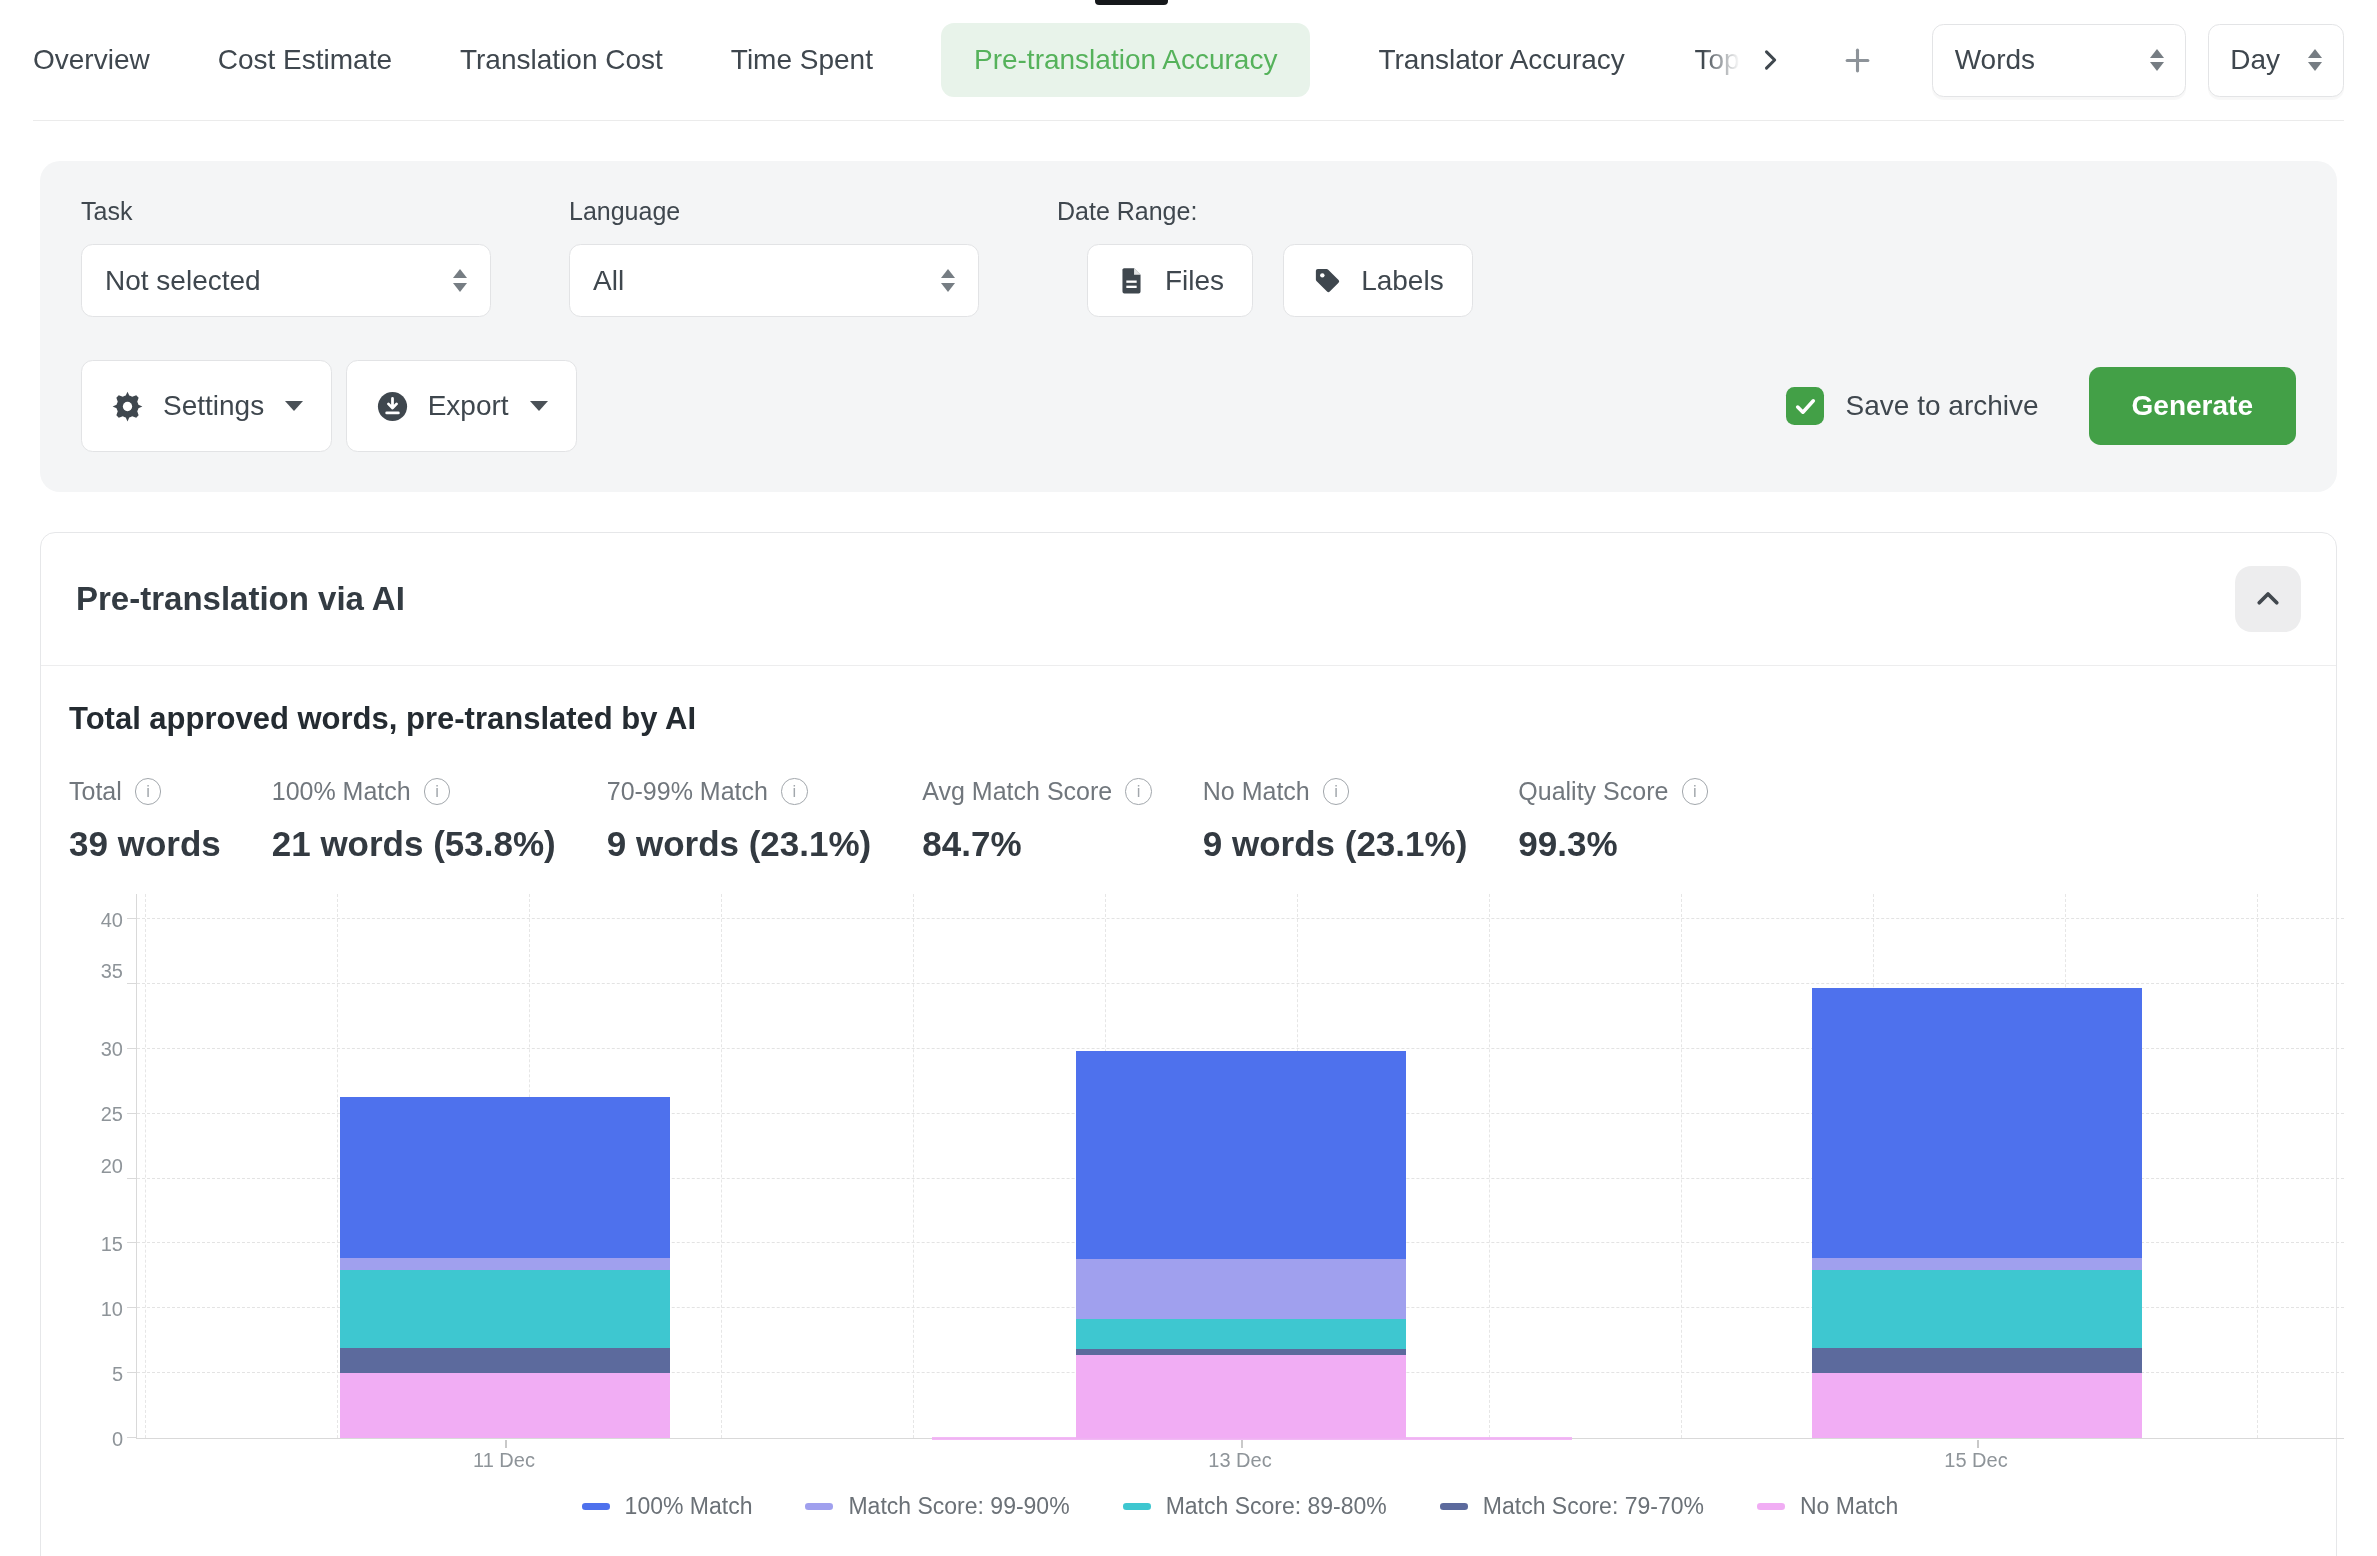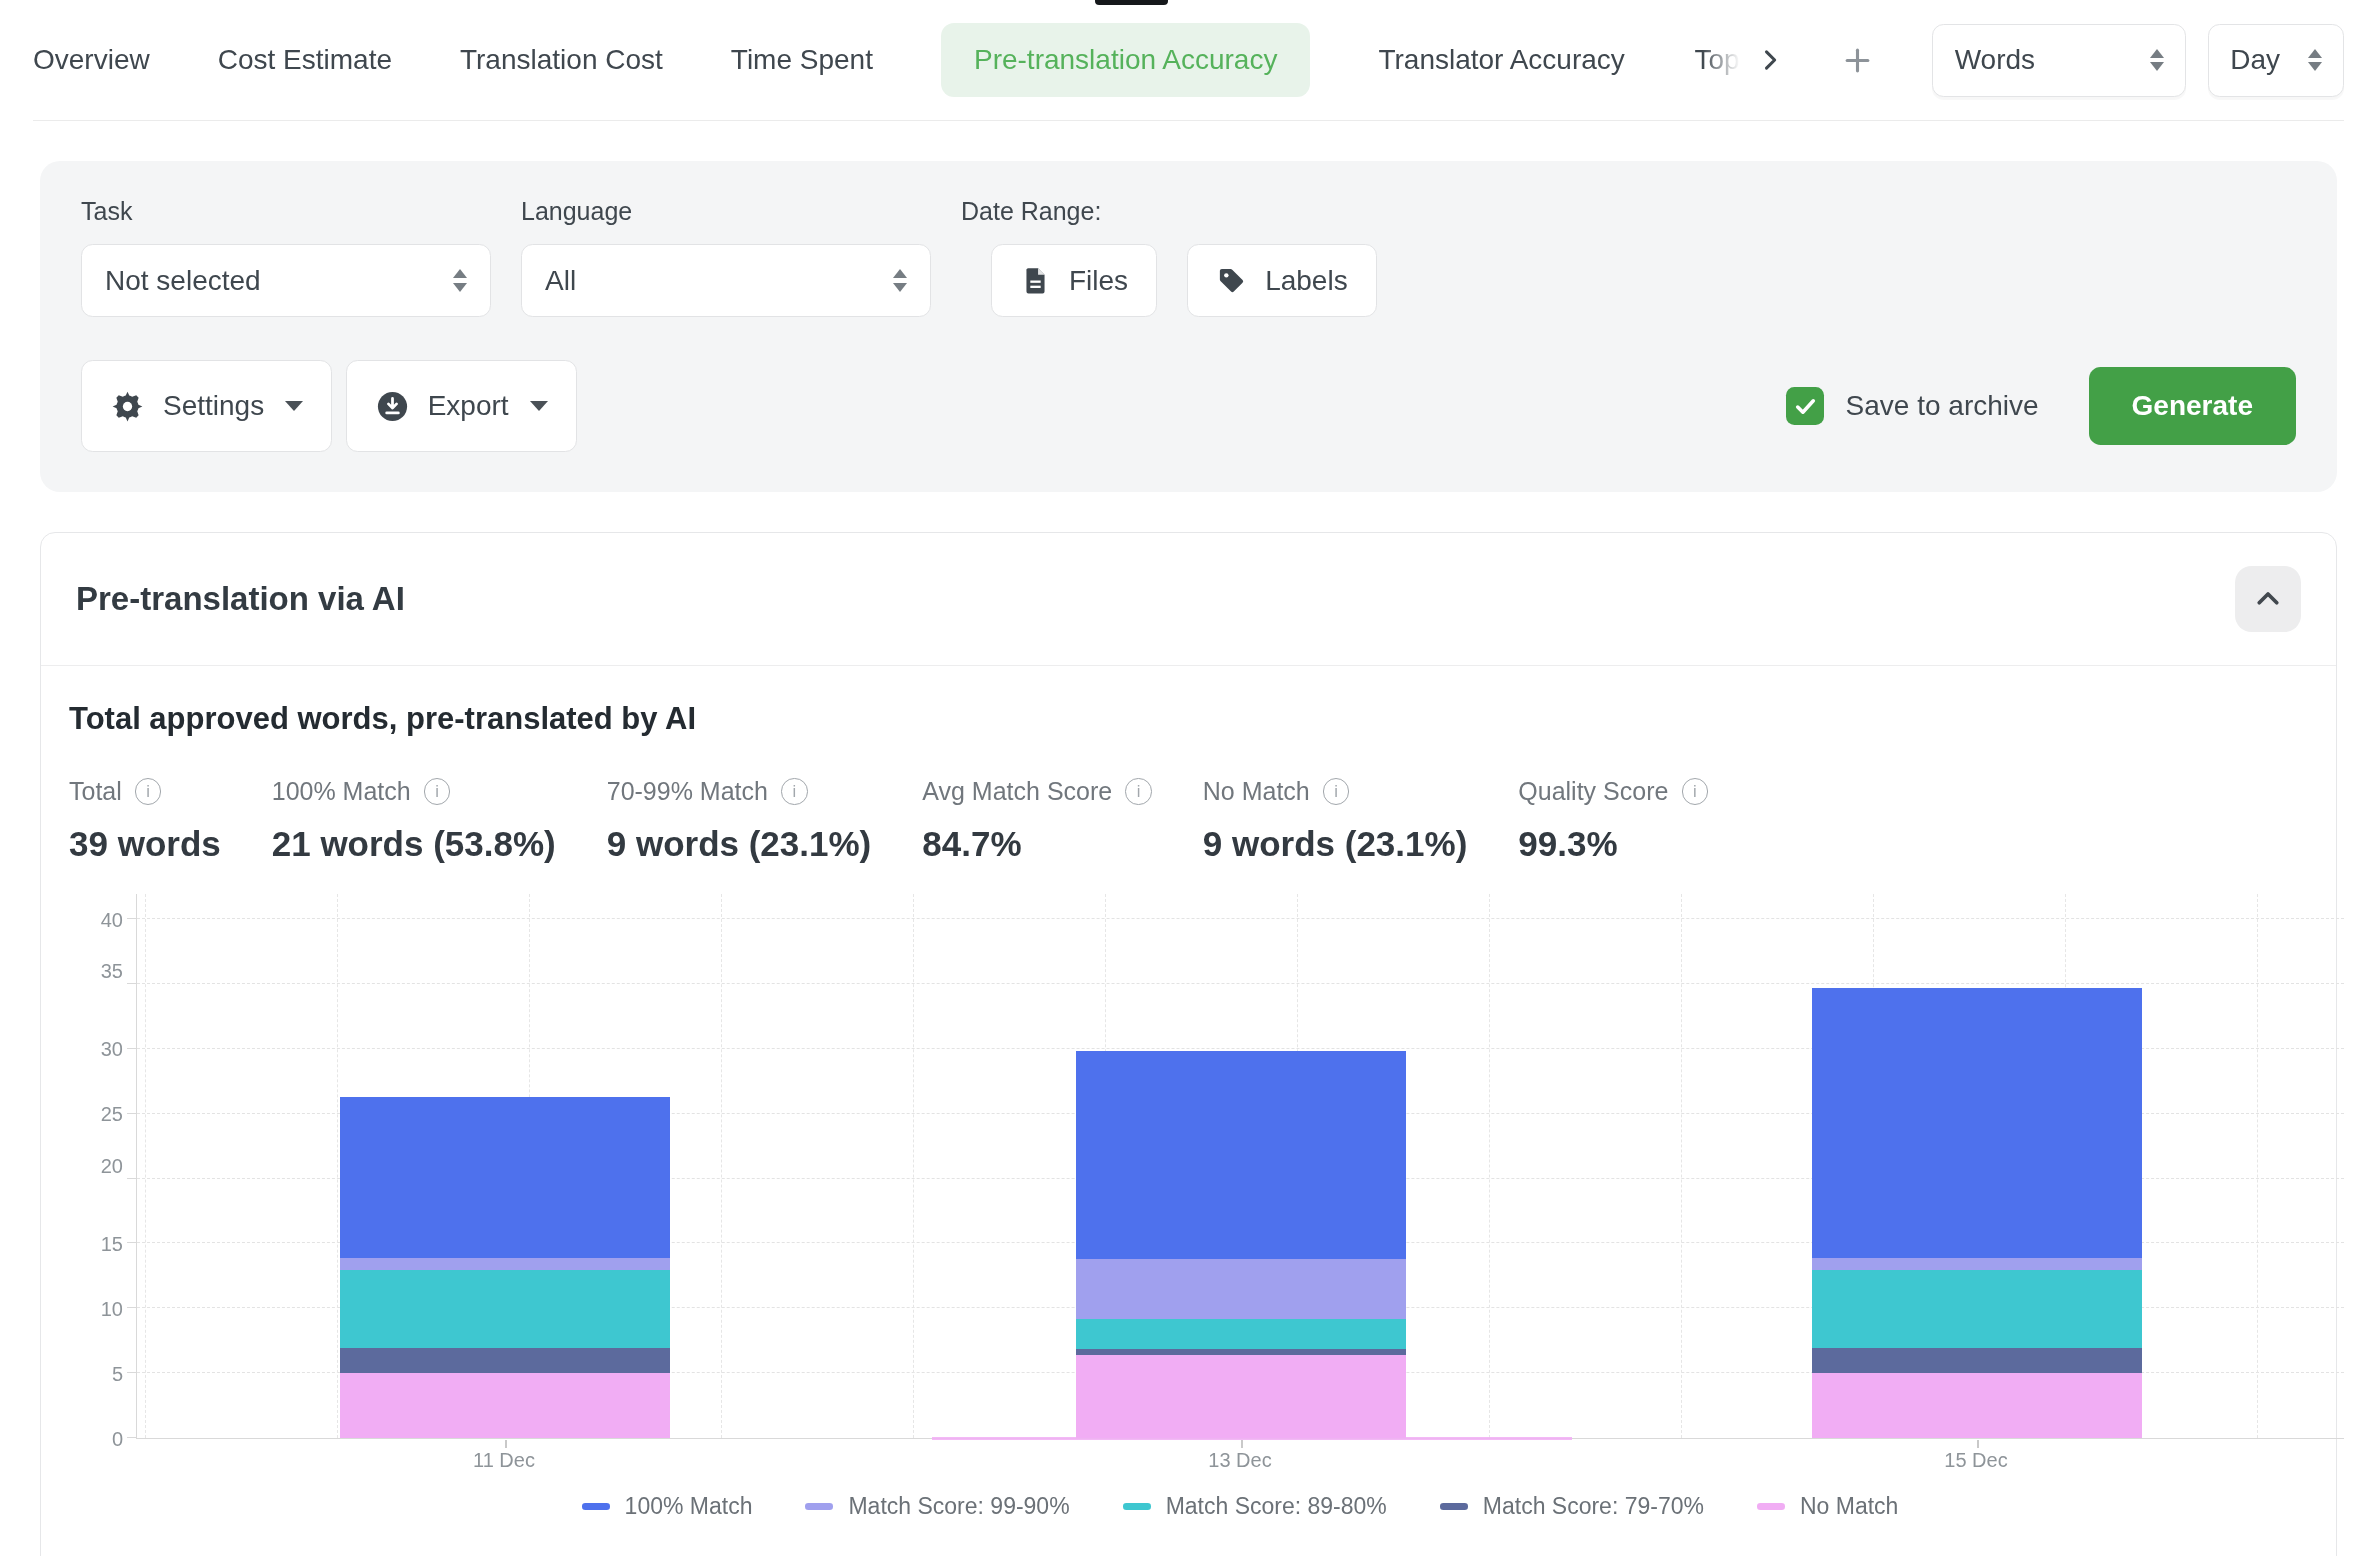--- a/index.html
+++ b/index.html
@@ -28,21 +28,21 @@
   .select-box .lbl { flex:1; }
   .sel-words { width:304px; margin-right:21.5px; }
   .sel-day { width:158px; }
   .caret-updown { display:inline-flex; flex-direction:column; gap:4.1px; margin-left:18px; }
   .caret-updown i { width:0; height:0; border-left:7.4px solid transparent; border-right:7.4px solid transparent; }
   .caret-updown i.up { border-bottom:9px solid #767d83; }
   .caret-updown i.down { border-top:9px solid #767d83; }
 
   
   .filter-panel { margin:40px 40px 0; background:#f4f5f6; border-radius:20px; padding:36px 41px 40px; }
-  .filter-row1 { display:flex; align-items:center; }
+  .filter-row1 { display:flex; align-items:center;gap:48px; }
   .fgroup { display:flex; flex-direction:column; }
   .fgroup .flabel { font-size:25px; color:#3f474e; margin-bottom:18px; }
   .control { height:73px; background:#fff; border:1.7px solid #e2e3e5; border-radius:11.6px;
     display:flex; align-items:center; padding:0 23px; font-size:28px; cursor:pointer; }
   .control.select { justify-content:space-between; }
   .w-task { width:410px; margin-right:30px; }
   .w-lang { width:410px; margin-right:30px; }
   .btn { height:73px; background:#fff; border:1.7px solid #e2e3e5; border-radius:11.6px;
     display:inline-flex; align-items:center; padding:0 28px; font-size:28px; gap:18px;
     cursor:pointer; color:#3f474e; white-space:nowrap; }

